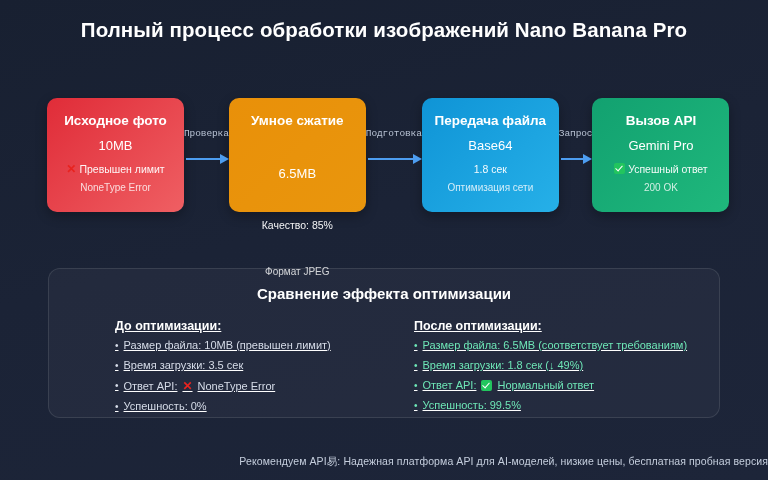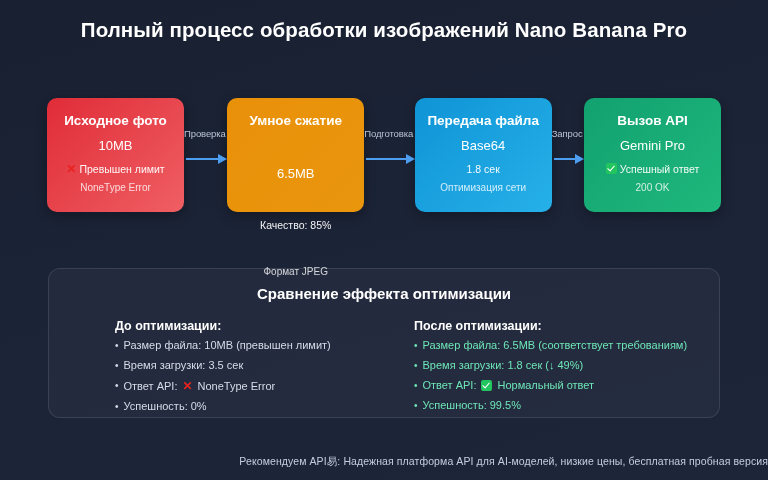--- a/index.html
+++ b/index.html
@@ -99,21 +99,22 @@
     border-width: 0 1.6px 1.6px 0;
     transform: rotate(42deg);
   }
 
   
   .conn {
     flex: 1 1 auto;
     position: relative;
     display: flex;
     flex-direction: column;
-    align-items: flex-start;
+    align-items: center;
+    font-family: Liberation Mono, monospace;
   }
   .conn-label {
     font-size: 9.5px;
     color: #b9c3d4;
     margin-top: 30px;
     white-space: nowrap;
     letter-spacing: -0.1px;
   }
   .conn-arrow {
     position: absolute;
@@ -151,21 +152,21 @@
     font-size: 15px;
     font-weight: bold;
     color: #ffffff;
     margin-top: 16px;
   }
   .cols {
     display: flex;
     margin-top: 17px;
     padding: 0 12px 0 12px;
   }
-  .col { flex: 1 1 50%; }
+  .col { flex: 1 1 50%; text-decoration: underline; }
   .col-right { padding-left: 18px; }
   .col-head {
     font-size: 12.5px;
     font-weight: bold;
     margin-bottom: 7px;
   }
   .col-left .col-head { color: #ffffff; padding-left: 54px; }
   .col-right .col-head { color: #ffffff; padding-left: 12px; }
   .bullets { list-style: none; }
   .bullets li {

